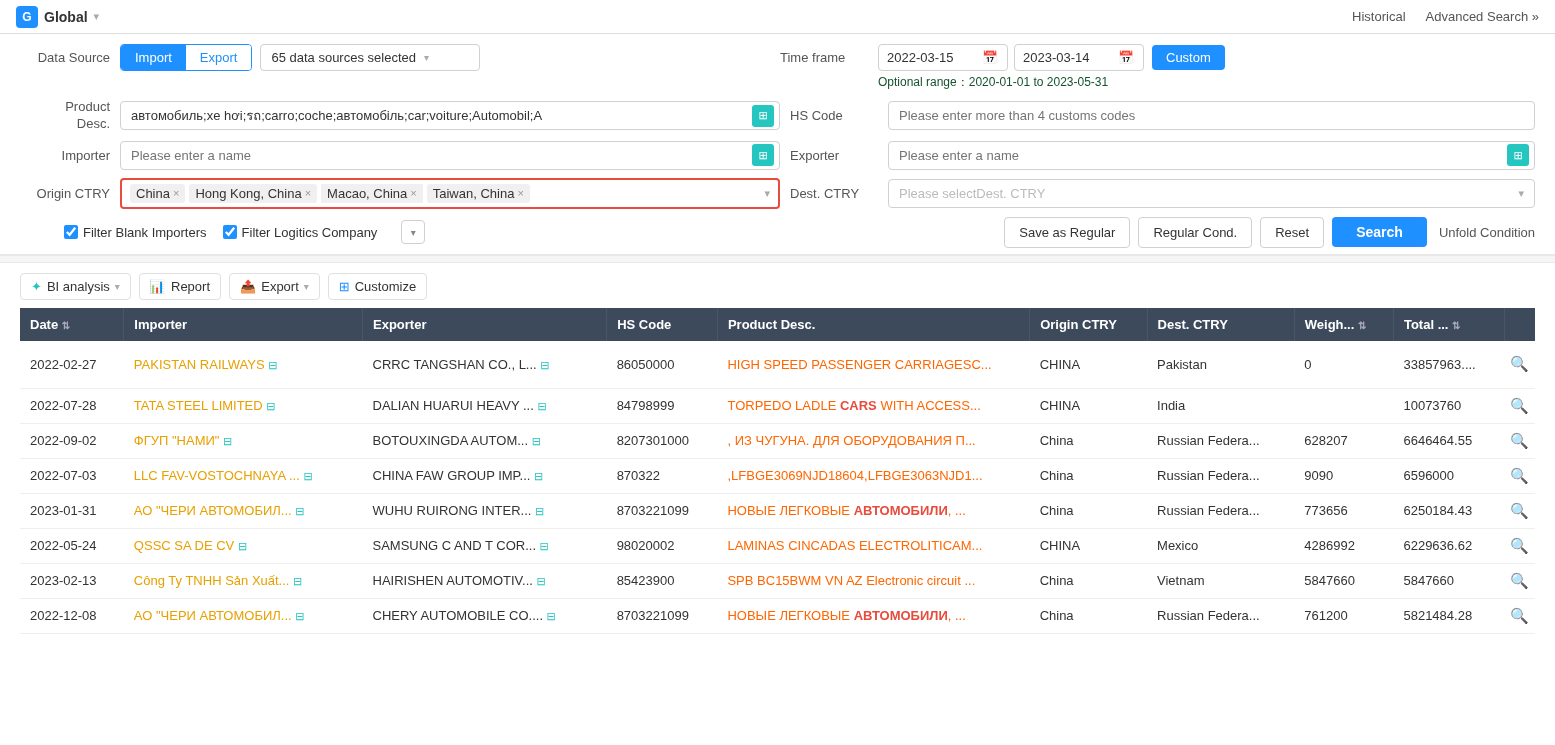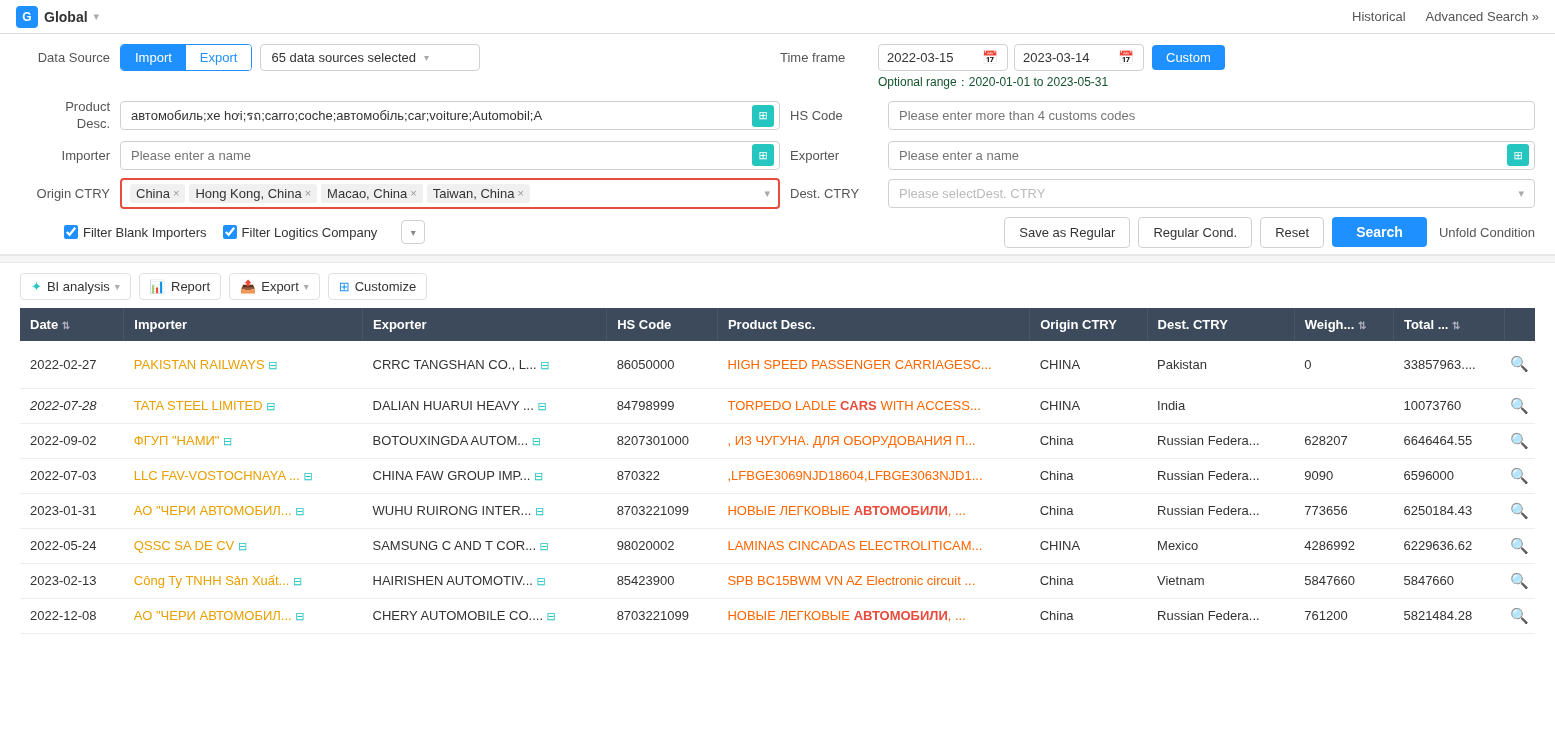--- a/index.html
+++ b/index.html
@@ -197,21 +197,21 @@
           <td style="padding: 8px 10px; border-bottom: 1px solid rgb(238, 238, 238); white-space: nowrap; cursor: pointer;">CRRC TANGSHAN CO., L... <span style="color:#26c6c0;font-size:11px;cursor:pointer;">⊟</span></td>
           <td style="padding: 16px 10px; border-bottom: 1px solid rgb(238, 238, 238); white-space: nowrap;">86050000</td>
           <td style="padding: 8px 10px; border-bottom: 1px solid rgb(238, 238, 238); max-width: 260px; overflow: hidden; text-overflow: ellipsis; white-space: nowrap; color: rgb(255, 102, 0);">HIGH SPEED PASSENGER CARRIAGESC...</td>
           <td style="padding: 8px 10px; border-bottom: 1px solid rgb(238, 238, 238); white-space: nowrap;">CHINA</td>
           <td style="padding: 8px 10px; border-bottom: 1px solid rgb(238, 238, 238); white-space: nowrap;">Pakistan</td>
           <td style="padding: 8px 10px; border-bottom: 1px solid rgb(238, 238, 238); white-space: nowrap;">0</td>
           <td style="padding: 8px 10px; border-bottom: 1px solid rgb(238, 238, 238); white-space: nowrap;">33857963....</td>
           <td style="padding: 8px 6px; border-bottom: 1px solid rgb(238, 238, 238); text-align: center;"><span style="color:#1e90ff;cursor:pointer;font-size:15px;">🔍</span></td>
         </tr>
         <tr style="background: rgb(255, 255, 255);">
-          <td style="padding: 2px 10px; border-bottom: 1px solid rgb(238, 238, 238); white-space: nowrap; font-style: italic;">2022-07-28</td>
+          <td style="padding: 2px 10px; border-bottom: 1px solid rgb(238, 238, 238); white-space: nowrap;">2022-07-28</td>
           <td style="padding: 8px 10px; border-bottom: 1px solid rgb(238, 238, 238); white-space: nowrap; color: rgb(232, 160, 0); font-weight: 500; cursor: pointer;">TATA STEEL LIMITED <span style="color:#26c6c0;font-size:11px;cursor:pointer;">⊟</span></td>
           <td style="padding: 8px 10px; border-bottom: 1px solid rgb(238, 238, 238); white-space: nowrap; cursor: pointer;">DALIAN HUARUI HEAVY ... <span style="color:#26c6c0;font-size:11px;cursor:pointer;">⊟</span></td>
           <td style="padding: 8px 10px; border-bottom: 1px solid rgb(238, 238, 238); white-space: nowrap;">84798999</td>
           <td style="padding: 8px 10px; border-bottom: 1px solid rgb(238, 238, 238); max-width: 260px; overflow: hidden; text-overflow: ellipsis; white-space: nowrap; color: rgb(255, 102, 0);">TORPEDO LADLE <strong style="color:#e74c3c;">CARS</strong> WITH ACCESS...</td>
           <td style="padding: 8px 10px; border-bottom: 1px solid rgb(238, 238, 238); white-space: nowrap;">CHINA</td>
           <td style="padding: 8px 10px; border-bottom: 1px solid rgb(238, 238, 238); white-space: nowrap;">India</td>
           <td style="padding: 8px 10px; border-bottom: 1px solid rgb(238, 238, 238); white-space: nowrap;"></td>
           <td style="padding: 8px 10px; border-bottom: 1px solid rgb(238, 238, 238); white-space: nowrap;">10073760</td>
           <td style="padding: 8px 6px; border-bottom: 1px solid rgb(238, 238, 238); text-align: center;"><span style="color:#1e90ff;cursor:pointer;font-size:15px;">🔍</span></td>
         </tr>

